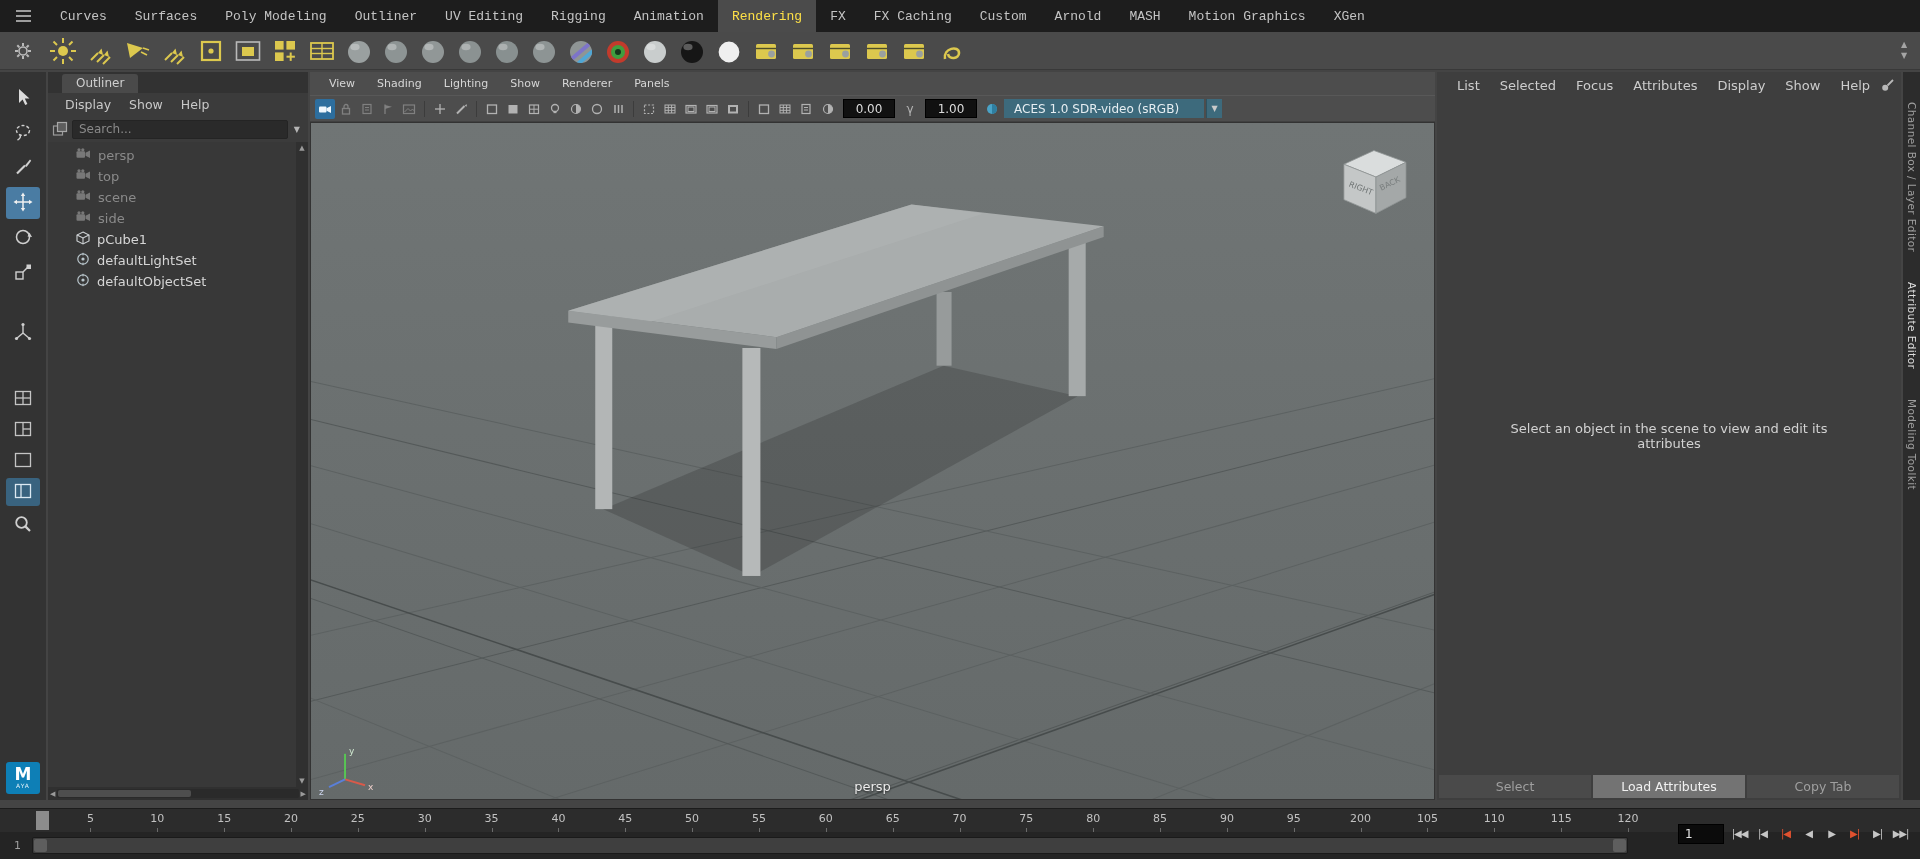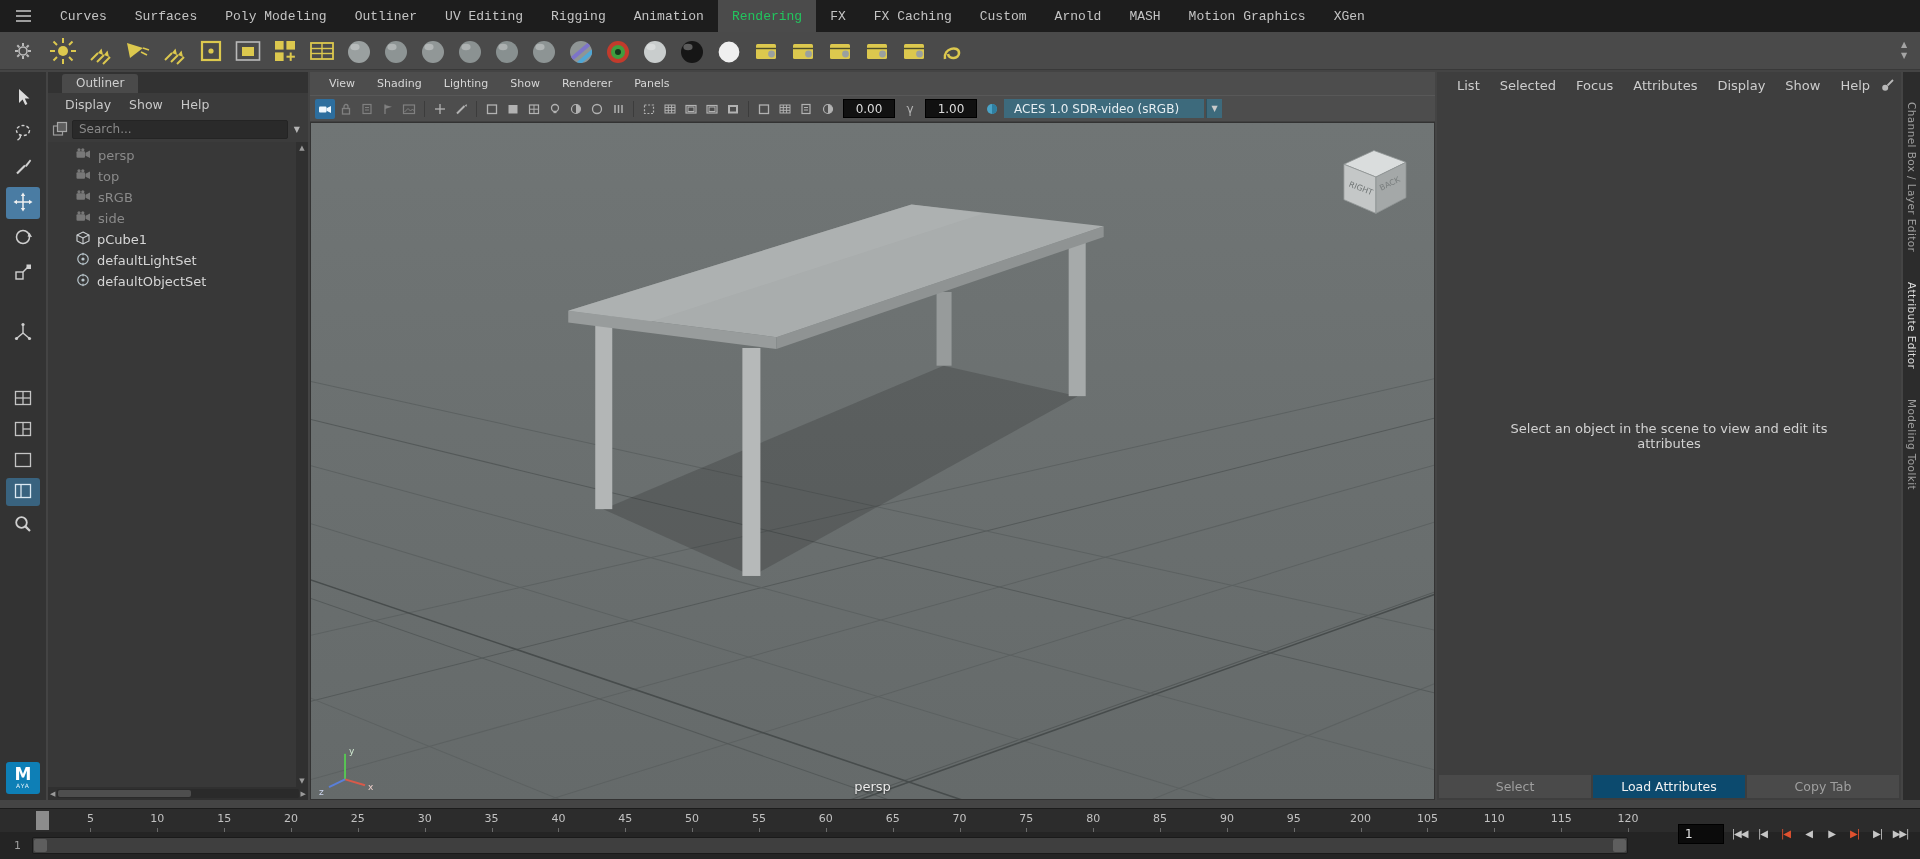--- a/index.html
+++ b/index.html
@@ -6,21 +6,21 @@
 html,body{width:1920px;height:859px;overflow:hidden;}
 body{background:#444;font-family:"DejaVu Sans","Liberation Sans",sans-serif;font-size:13px;color:#c9c9c9;cursor:default;}
 .app{width:1920px;height:859px;display:flex;flex-direction:column;}
 
 
 .tabbar{height:32px;background:#1d1d1d;display:flex;align-items:stretch;flex:0 0 auto;}
 .burger{width:46px;display:flex;flex-direction:column;justify-content:center;align-items:center;gap:3px;cursor:pointer;}
 .burger span{display:block;width:15px;height:2px;background:#9d9d9d;}
 .tabs{display:flex;align-items:stretch;font-family:Liberation Mono, monospace;}
 .tab{display:flex;align-items:center;padding:0 14px;font-size:13px;color:#c4c4c4;cursor:pointer;}
-.tab.active{background:#4b4b4b;color:#22c55e;}
+.tab.active{background:#4b4b4b;color:#fde047;}
 
 
 .shelf{height:38px;background:#4a4a4a;display:flex;align-items:center;flex:0 0 auto;border-bottom:1px solid #393939;}
 .gear{width:46px;display:flex;justify-content:center;align-items:center;}
 .shelf-icons{display:flex;align-items:center;gap:3px;flex:1;height:100%;}
 .shelf-icon{width:34px;height:34px;display:flex;align-items:center;justify-content:center;border-radius:2px;cursor:pointer;}
 .shelf-scroll{width:24px;display:flex;flex-direction:column;align-items:center;gap:3px;margin-right:4px;}
 .ss-btn{font-size:8px;color:#a5a5a5;line-height:8px;cursor:pointer;}
 
 
@@ -79,21 +79,21 @@
 
 
 .attr{width:464px;background:#3e3e3e;display:flex;flex-direction:column;flex:0 0 auto;}
 .attr-menus{height:26px;display:flex;align-items:center;padding:0 10px;flex:0 0 auto;}
 .attr-menu{padding:0 10px;font-size:13px;color:#cdcdcd;cursor:pointer;}
 .attr-pin{margin-left:auto;cursor:pointer;display:flex;}
 .attr-body{flex:1;display:flex;align-items:center;justify-content:center;text-align:center;padding:0 40px;}
 .attr-body p{color:#d2d2d2;font-size:13px;}
 .attr-buttons{height:26px;display:flex;gap:2px;flex:0 0 auto;padding:1px 2px 2px;}
 .attr-btn{flex:1;display:flex;align-items:center;justify-content:center;background:#4a4a4a;color:#9f9f9f;font-size:12.5px;cursor:pointer;}
-.attr-btn.primary{background:#0c4a6e;color:#f1f1f1;}
+.attr-btn.primary{background:#737373;color:#f1f1f1;}
 
 
 .side-tabs{width:17px;background:#2c2c2c;display:flex;flex-direction:column;align-items:center;padding-top:30px;gap:30px;flex:0 0 auto;}
 .side-tab{writing-mode:vertical-rl;font-size:10.5px;color:#9f9f9f;cursor:pointer;letter-spacing:0.4px;white-space:nowrap;}
 .side-tab.active{color:#dedede;}
 
 
 .bottom{flex:0 0 auto;position:relative;}
 .timeslider{height:24px;background:#2c2c2c;border-top:1px solid #1c1c1c;padding:0 292px 0 37px;}
 .ts-area{position:relative;height:100%;cursor:ew-resize;}
@@ -495,21 +495,21 @@
                 </svg></span>
               <span class="out-label">top</span>
             </div>
             <div class="out-row dim">
               <span><svg width="15" height="12" viewBox="0 0 15 12">
                   <rect x="0.5" y="3.2" width="8.5" height="6.5" rx="1" fill="#787878"></rect>
                   <polygon points="9.5,4.8 14,2.5 14,10 9.5,7.8" fill="#787878"></polygon>
                   <circle cx="3" cy="1.8" r="1.6" fill="#787878"></circle>
                   <circle cx="6.8" cy="1.8" r="1.6" fill="#787878"></circle>
                 </svg></span>
-              <span class="out-label">sRGB</span>
+              <span class="out-label">scene</span>
             </div>
             <div class="out-row dim">
               <span><svg width="15" height="12" viewBox="0 0 15 12">
                   <rect x="0.5" y="3.2" width="8.5" height="6.5" rx="1" fill="#787878"></rect>
                   <polygon points="9.5,4.8 14,2.5 14,10 9.5,7.8" fill="#787878"></polygon>
                   <circle cx="3" cy="1.8" r="1.6" fill="#787878"></circle>
                   <circle cx="6.8" cy="1.8" r="1.6" fill="#787878"></circle>
                 </svg></span>
               <span class="out-label">side</span>
             </div>

